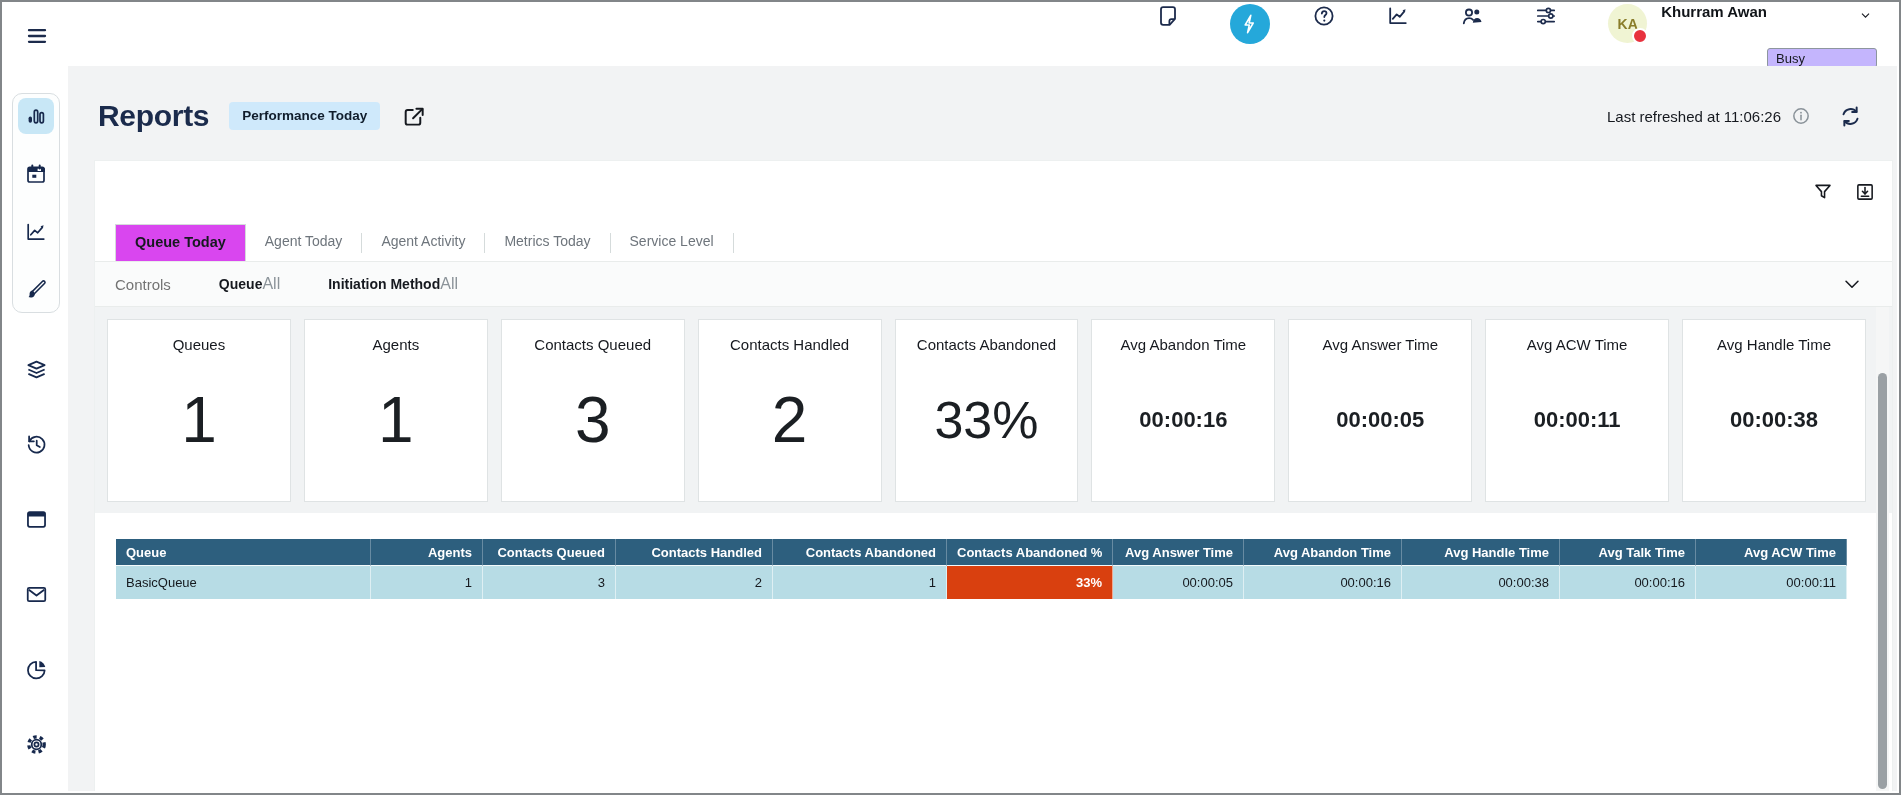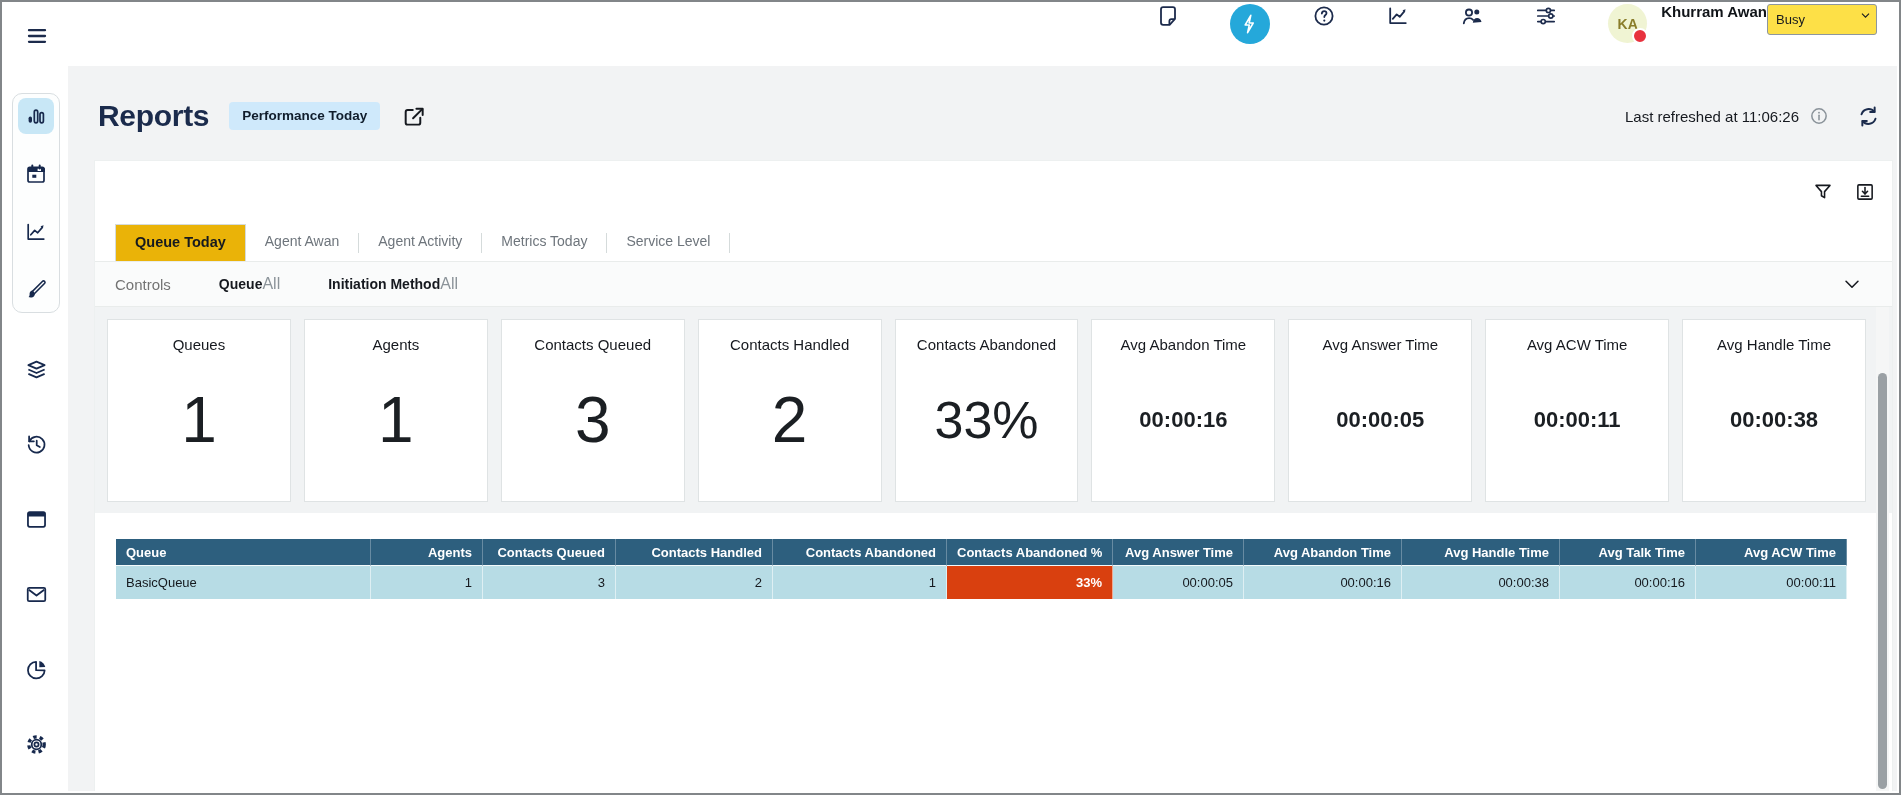--- a/index.html
+++ b/index.html
@@ -10,62 +10,62 @@
   .topbar{position:absolute;left:2px;top:2px;right:2px;height:62px;background:#fff;border-bottom:1px solid #f0f1f1;}
   .hamburger{position:absolute;left:20px;top:19px;width:26px;height:26px;display:flex;align-items:center;justify-content:center;cursor:pointer;background:none;border:none;padding:0;}
   .topbar-right{position:absolute;right:20px;top:0;height:62px;display:flex;align-items:flex-start;}
   .tb-icon{width:24px;height:24px;color:#1c2b4c;display:flex;align-items:center;justify-content:center;margin-right:50px;cursor:pointer;}
   .tb-bolt{width:40px;height:40px;border-radius:50%;background:#25a8da;display:flex;align-items:center;justify-content:center;margin-right:42px;cursor:pointer;}
   .avatar{position:relative;width:39px;height:39px;border-radius:50%;background:#f0f4d3;display:flex;align-items:center;justify-content:center;font-weight:700;font-size:14px;color:#8a7d2a;margin-right:14px;cursor:pointer;flex:none;}
   .avatar .dot{position:absolute;right:-1px;bottom:-1px;width:12px;height:12px;border-radius:50%;background:#e8323e;border:2px solid #fff;}
   .user-block{display:flex;flex-direction:row;align-items:flex-start;}
   .user-name{font-size:15px;font-weight:700;color:#101418;margin-bottom:4px;line-height:1;}
   .status-wrap{position:relative;}
-  .status-select{appearance:none;-webkit-appearance:none;width:110px;height:31px;border:1px solid #8d969e;border-radius:3px;background:#fde047;font-family:"Liberation Sans",sans-serif;font-size:13px;color:#16191f;padding:0 22px 0 8px;cursor:pointer;}
+  .status-select{appearance:none;-webkit-appearance:none;width:110px;height:20px;border:1px solid #8d969e;border-radius:3px;background:#c4b5fd;font-family:"Liberation Sans",sans-serif;font-size:13px;color:#16191f;padding:0 22px 0 8px;cursor:pointer;margin-top:44px;}
   .status-wrap svg{position:absolute;right:5px;top:5px;pointer-events:none;}
 
   
   .sidebar{position:absolute;left:2px;top:64px;width:64px;bottom:2px;background:#fff;display:flex;flex-direction:column;align-items:center;}
   .nav-card{margin-top:27px;width:46px;border:1px solid #d9dee1;border-radius:10px;background:#fdfefe;padding:4px 0;display:flex;flex-direction:column;align-items:center;}
   .nav-item{width:36px;height:36px;border-radius:8px;display:flex;align-items:center;justify-content:center;color:#17294d;cursor:pointer;margin-bottom:22px;}
   .nav-item:last-child{margin-bottom:0;}
   .nav-item.active{background:#c8e7f6;}
   .side-item{width:30px;height:30px;display:flex;align-items:center;justify-content:center;color:#17294d;cursor:pointer;margin-bottom:45px;}
   .side-stack{margin-top:41px;display:flex;flex-direction:column;align-items:center;}
 
   
   .main{position:absolute;left:66px;top:64px;right:2px;bottom:2px;background:#f2f3f4;}
-  .page-header{position:absolute;top:30px;left:30px;right:16px;height:40px;display:flex;align-items:center;}
+  .page-header{position:absolute;top:30px;left:30px;right:34px;height:40px;display:flex;align-items:center;}
   .page-title{font-size:30px;font-weight:700;color:#1b2b4c;letter-spacing:-0.3px;}
   .badge{margin-left:20px;background:#cfe9fb;color:#101d2c;font-size:13.5px;font-weight:700;padding:7px 13px;border-radius:4px;line-height:1;}
   .ext-link{margin-left:20px;width:26px;height:26px;color:#16191f;cursor:pointer;display:flex;align-items:center;justify-content:center;}
   .refresh-zone{margin-left:auto;display:flex;align-items:center;}
   .refresh-text{font-size:15px;color:#16191f;}
   .refresh-text b{font-weight:400;}
   .info-icon{margin-left:10px;width:20px;height:20px;color:#8a9299;cursor:pointer;display:flex;align-items:center;justify-content:center;}
   .refresh-btn{margin-left:26px;width:26px;height:26px;color:#1b2b4c;cursor:pointer;display:flex;align-items:center;justify-content:center;background:none;border:none;padding:0;}
 
   
   .panel{position:absolute;left:26px;top:94px;right:4px;bottom:0;background:#fff;border:1px solid #edf0f0;border-bottom:none;box-sizing:border-box;}
   .panel-actions{position:absolute;top:20px;right:16px;display:flex;gap:20px;}
   .panel-actions .pa-icon{width:22px;height:22px;color:#16191f;cursor:pointer;}
 
   .tabs{position:absolute;top:63px;left:20px;right:10px;height:37px;display:flex;align-items:stretch;z-index:2;}
   .tab{padding:0 19px;line-height:35px;font-size:14px;color:#6e757c;cursor:pointer;white-space:nowrap;}
-  .tab.active{font-weight:700;color:#16191f;background:#eab308;border:1px solid #d5dbdb;border-bottom:none;font-size:14.5px;}
+  .tab.active{font-weight:700;color:#16191f;background:#d946ef;border:1px solid #d5dbdb;border-bottom:none;font-size:14.5px;}
   .tab-divider{width:1px;height:20px;background:#d5dbdb;align-self:center;}
 
   .controls{position:absolute;top:100px;left:0;right:0;height:46px;background:#fafbfb;border-top:1px solid #e9eceb;border-bottom:1px solid #e9eceb;display:flex;align-items:center;padding:0 28px 0 20px;box-sizing:border-box;}
   .controls-label{font-size:15px;color:#737373;}
   .ctl-filter{display:flex;align-items:baseline;margin-left:48px;cursor:pointer;}
   .ctl-filter .fname{font-size:14px;font-weight:700;color:#16191f;}
   .ctl-filter .fval{font-size:16px;color:#8b9399;}
   .controls-chevron{margin-left:auto;width:24px;height:24px;color:#16191f;cursor:pointer;display:flex;align-items:center;justify-content:center;background:none;border:none;padding:0;}
 
-  .cards{position:absolute;top:146px;left:0;right:0;height:206px;background:#f1f3f4;display:flex;gap:13px;padding:12px 26px 11px 12px;box-sizing:border-box;}
+  .cards{position:absolute;top:146px;left:0;right:0;height:206px;background:#f1f3f4;display:flex;gap:13px;padding:12px 26px 11px 12px;box-sizing:border-box;justify-content:flex-end;}
   .card{flex:1;background:#fff;border:1px solid #dfe3e4;display:flex;flex-direction:column;align-items:center;box-sizing:border-box;}
   .card-label{margin-top:16px;font-size:15px;color:#16191f;text-align:center;}
   .card-value{flex:1;display:flex;align-items:center;justify-content:center;padding-bottom:14px;color:#1b1f23;}
   .val-num{font-size:64px;font-weight:400;}
   .val-pct{font-size:52px;font-weight:500;}
   .val-time{font-size:22px;font-weight:700;}
 
   .table-area{position:absolute;top:352px;left:0;right:17px;bottom:0;background:#fff;padding:26px 0 0 21px;box-sizing:border-box;}
   table.qtable{border-collapse:separate;border-spacing:0;table-layout:fixed;width:1731px;font-size:13px;}
   .qtable th{background:#2d5f7e;color:#fff;font-weight:700;height:27px;padding:0 10px;text-align:right;border-right:1px solid rgba(255,255,255,0.28);border-bottom:1px solid #f2fafc;box-sizing:border-box;white-space:nowrap;overflow:hidden;cursor:pointer;}
@@ -298,21 +298,21 @@
               <rect x="4.2" y="4.2" width="15.6" height="15.6" rx="1.2"></rect>
               <path d="M12 7.2v6.6"></path>
               <path d="M9.2 11.2l2.8 2.8 2.8-2.8"></path>
               <path d="M8 16.6h8"></path>
             </svg>
         </span>
       </div>
 
       <div class="tabs">
         <div class="tab active">Queue Today</div>
-        <div class="tab">Agent Awan</div>
+        <div class="tab">Agent Today</div>
         <div class="tab-divider"></div>
         <div class="tab">Agent Activity</div>
         <div class="tab-divider"></div>
         <div class="tab">Metrics Today</div>
         <div class="tab-divider"></div>
         <div class="tab">Service Level</div>
         <div class="tab-divider"></div>
       </div>
 
       <div class="controls">

